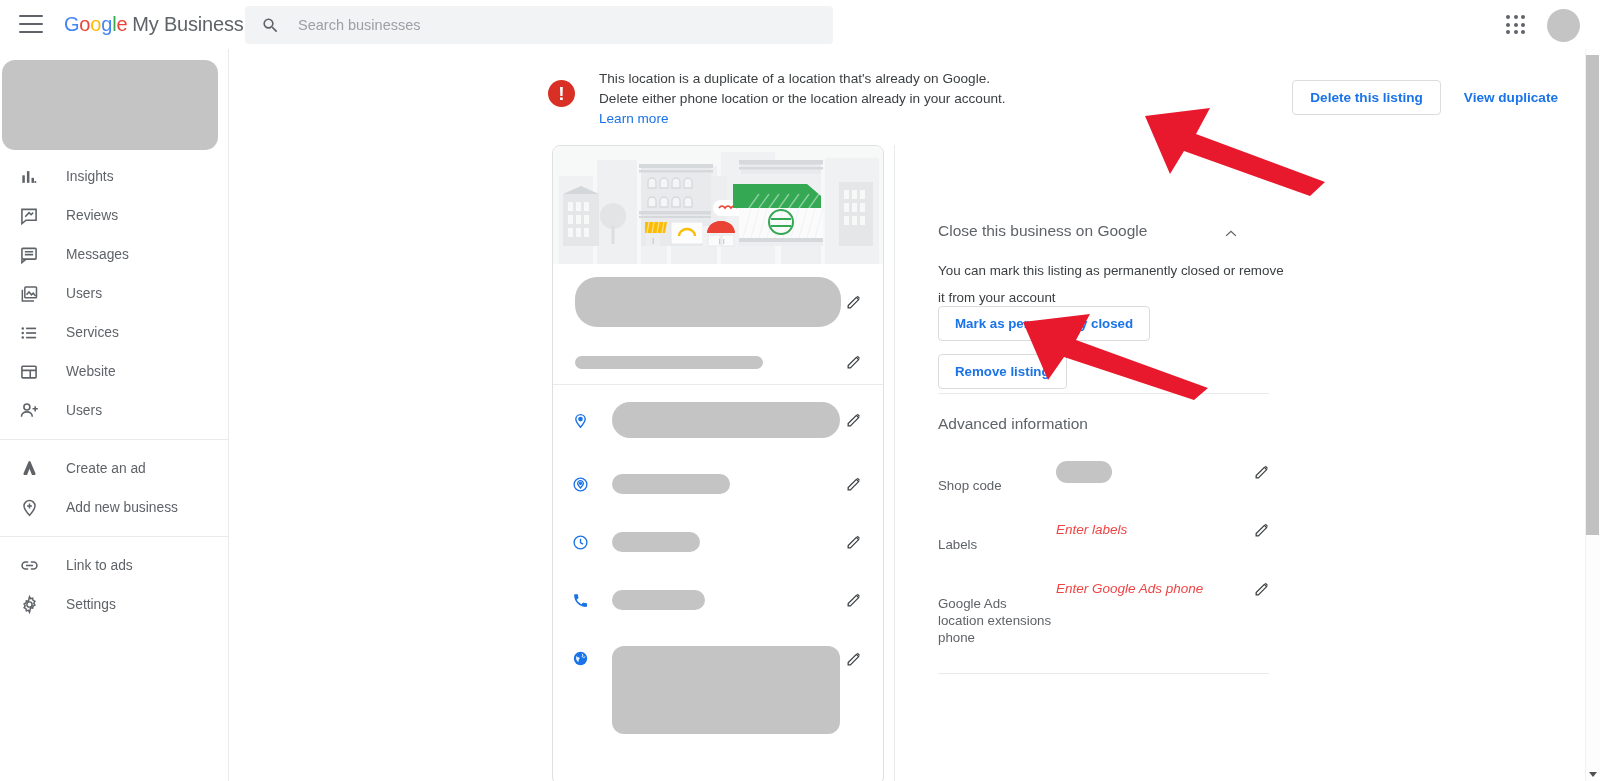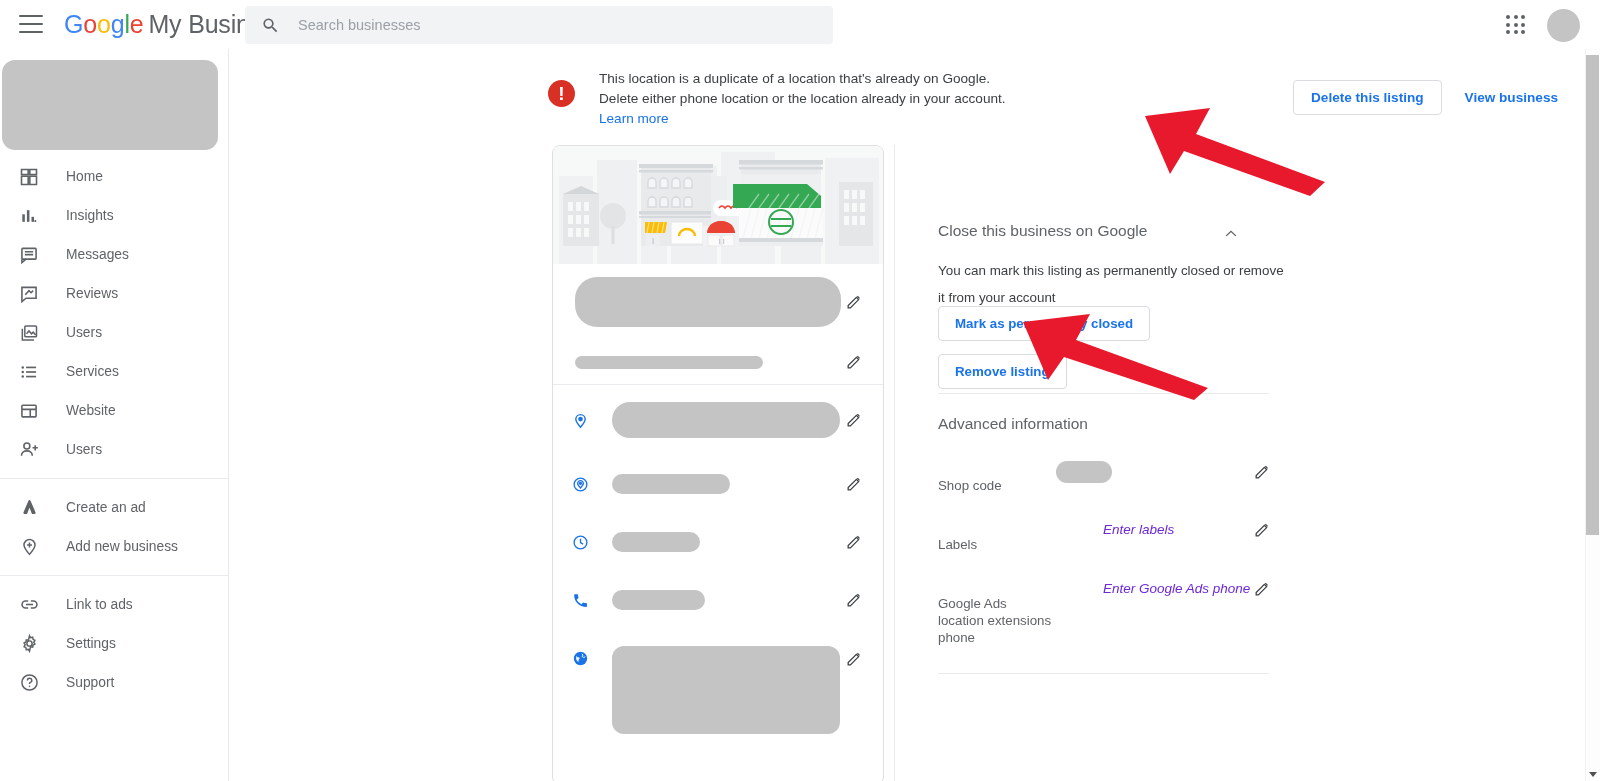--- a/index.html
+++ b/index.html
@@ -19,21 +19,21 @@
     border-bottom: 1px solid #ffffff;
     z-index: 30;
   }
   #hamburger {
     width: 24px; height: 18px; margin-left: 19px; margin-right: 21px;
     display: flex; flex-direction: column; justify-content: space-between;
     cursor: pointer;
   }
   #hamburger i { display: block; height: 2px; background: #5f6368; border-radius: 1px; }
 
-  #brand { font-size: 25px; letter-spacing: -0.2px; white-space: nowrap;
+  #brand { font-size: 20px; letter-spacing: -0.2px; white-space: nowrap;
            display: flex; align-items: center; }
   #brand .g1 { color: #4285F4; }
   #brand .g2 { color: #EA4335; }
   #brand .g3 { color: #FBBC05; }
   #brand .g4 { color: #4285F4; }
   #brand .g5 { color: #34A853; }
   #brand .g6 { color: #EA4335; }
   #brand .mb { color: #5f6368; margin-left: 5px; }
 
   #searchwrap {
@@ -144,21 +144,21 @@
   .ghost-btn {
     border: 1px solid #dadce0; background: #fff; border-radius: 4px;
     color: #1a73e8; font-size: 13.3px; font-weight: 700;
     font-family: "Liberation Sans", sans-serif;
     padding: 9px 16px; cursor: pointer; white-space: nowrap;
   }
   #collapse-chevron { position: absolute; right: 54px; top: 80px; cursor: pointer; }
   .hr { height: 1px; background: #e8eaed; }
   .adv-row { display: flex; align-items: flex-start; position: relative; }
   .adv-label { width: 118px; font-size: 13.3px; color: #5f6368; line-height: 17px; margin-top: 14px; }
-  .adv-val { font-size: 13.5px; color: #6d28d9; font-style: italic; margin-left: 47px; }
+  .adv-val { font-size: 13.5px; color: #ef4444; font-style: italic; }
   .adv-pencil { position: absolute; right: 10px; width: 20px; height: 20px; cursor: pointer; }
 
   
   .red-arrow { position: absolute; pointer-events: none; z-index: 40; }
 
   
   #scrollbar-track {
     position: absolute; right: 0; top: 49px; width: 15px; height: 732px;
     background: #fdfdfd; border-left: 1px solid #f1f1f1; z-index: 25;
   }
@@ -207,53 +207,45 @@
   <div id="avatar"></div>
 </div>
 
 <div id="sidebar">
   <div id="side-placeholder"></div>
 
   <div id="nav-group1">
     <div class="nav-item">
       <span class="ic">
         <svg width="20" height="20" viewBox="0 0 24 24" fill="#5f6368">
-            <path d="M3 3h8v6H3V3zm0 8h8v10H3V11zm10 0h8v10h-8V11zm0-8h8v6h-8V3z" fill="none" stroke="#5f6368" stroke-width="1.9"></path>
-          </svg>
-      </span>
-      <span>Home</span>
-    </div>
-    <div class="nav-item">
-      <span class="ic">
-        <svg width="20" height="20" viewBox="0 0 24 24" fill="#5f6368">
             <rect x="4" y="10" width="3" height="9"></rect>
             <rect x="9.5" y="5" width="3" height="14"></rect>
             <rect x="15" y="13" width="3" height="6"></rect>
             <circle cx="19.6" cy="18" r="1.3"></circle>
           </svg>
       </span>
       <span>Insights</span>
     </div>
     <div class="nav-item">
       <span class="ic">
         <svg width="20" height="20" viewBox="0 0 24 24" fill="none" stroke="#5f6368" stroke-width="1.9">
+            <path d="M3.5 4h17v13h-12l-5 4z"></path>
+            <path d="M7.5 13l4.5-5 2.5 2.5 2.5-2.5"></path>
+          </svg>
+      </span>
+      <span>Reviews</span>
+    </div>
+    <div class="nav-item">
+      <span class="ic">
+        <svg width="20" height="20" viewBox="0 0 24 24" fill="none" stroke="#5f6368" stroke-width="1.9">
             <rect x="3.5" y="4" width="17" height="13" rx="1"></rect>
             <path d="M7 8h10M7 11.5h10M3.5 17l0 4 5-4"></path>
           </svg>
       </span>
       <span>Messages</span>
-    </div>
-    <div class="nav-item">
-      <span class="ic">
-        <svg width="20" height="20" viewBox="0 0 24 24" fill="none" stroke="#5f6368" stroke-width="1.9">
-            <path d="M3.5 4h17v13h-12l-5 4z"></path>
-            <path d="M7.5 13l4.5-5 2.5 2.5 2.5-2.5"></path>
-          </svg>
-      </span>
-      <span>Reviews</span>
     </div>
     <div class="nav-item">
       <span class="ic">
         <svg width="20" height="20" viewBox="0 0 24 24" fill="none" stroke="#5f6368" stroke-width="1.8">
             <rect x="7" y="3.5" width="14" height="13" rx="1"></rect>
             <path d="M4 7v13.5h14"></path>
             <path d="M9 13l3-3.5 3 3.5 2-2 3 3.5"></path>
           </svg>
       </span>
       <span>Users</span>
@@ -328,48 +320,38 @@
       <span>Link to ads</span>
     </div>
     <div class="nav-item">
       <span class="ic">
         <svg width="21" height="21" viewBox="0 0 24 24" fill="none" stroke="#5f6368" stroke-width="1.7">
             <circle cx="12" cy="12" r="3"></circle>
             <path d="M12 3.2l1.2 2.1 2.4-.5.5 2.4 2.1 1.2-1.3 2.1 1.3 2.1-2.1 1.2-.5 2.4-2.4-.5L12 20.8l-1.2-2.1-2.4.5-.5-2.4-2.1-1.2 1.3-2.1-1.3-2.1 2.1-1.2.5-2.4 2.4.5z"></path>
           </svg>
       </span>
       <span>Settings</span>
-    </div>
-    <div class="nav-item">
-      <span class="ic">
-        <svg width="21" height="21" viewBox="0 0 24 24" fill="none" stroke="#5f6368" stroke-width="1.7">
-            <circle cx="12" cy="12" r="8.7"></circle>
-            <path d="M9.6 9.6a2.5 2.5 0 1 1 3.2 2.4c-.6.2-.8.7-.8 1.3v.4"></path>
-            <circle cx="12" cy="16.4" r="0.9" fill="#5f6368" stroke="none"></circle>
-          </svg>
-      </span>
-      <span>Support</span>
     </div>
   </div>
 </div>
 
 <div id="main">
 
   <div id="alert">
     <div class="warn">
         <b>!</b>
       </div>
     <div class="msg">
       <p>This location is a duplicate of a location that's already on Google.</p>
       <p>Delete either phone location or the location already in your account.</p>
       <a>Learn more</a>
     </div>
     <div class="acts">
       <button id="btn-delete">Delete this listing</button>
-      <button id="btn-view">View business</button>
+      <button id="btn-view">View duplicate</button>
     </div>
   </div>
 
   <div id="card">
     <div id="hero">
       <svg width="332" height="118" viewBox="0 0 332 118" style="display:block">
         <rect width="332" height="118" fill="#f7f8f8"></rect>
 
         <rect x="6" y="30" width="34" height="88" fill="#f0f1f2"></rect>
         <rect x="44" y="14" width="40" height="104" fill="#eef0f1"></rect>

